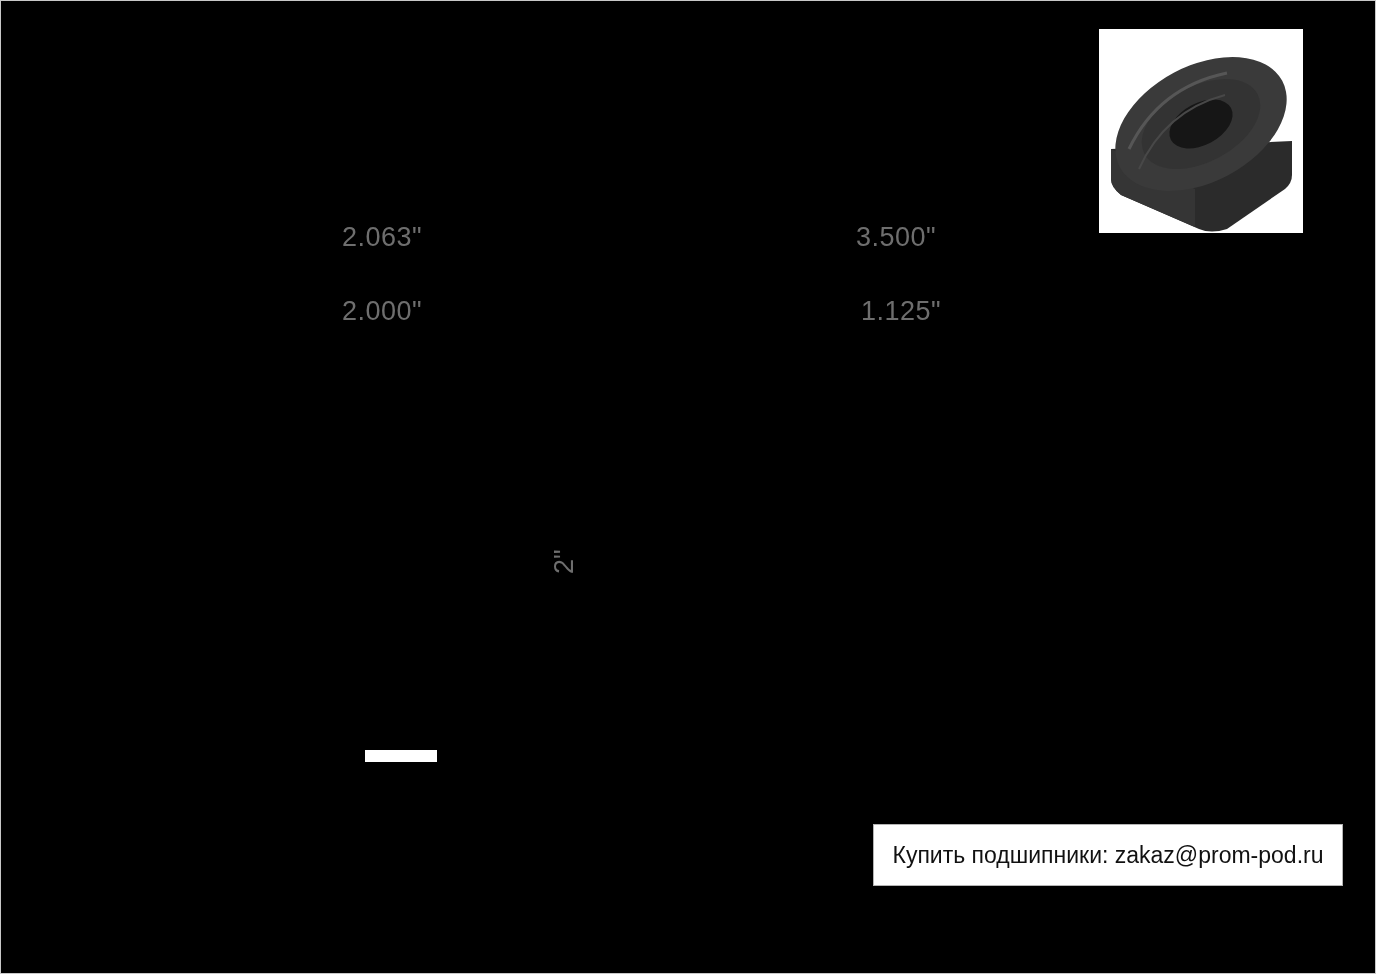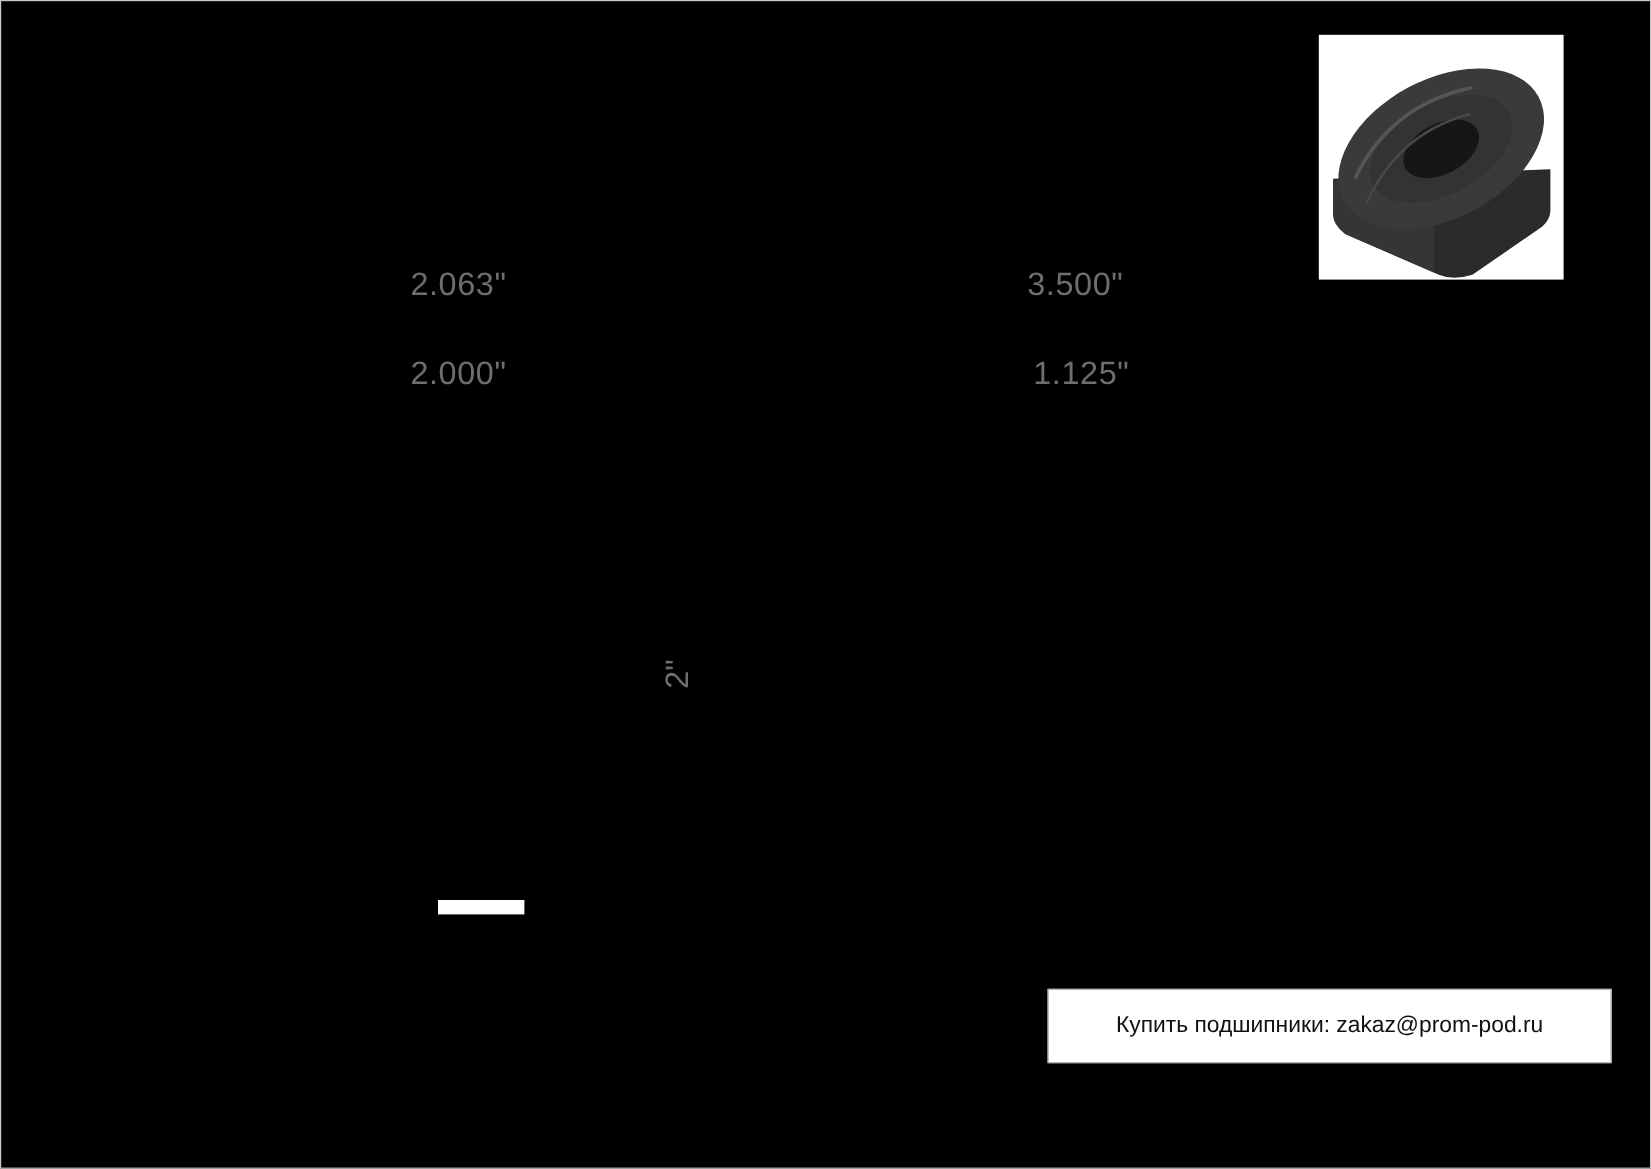--- a/index.html
+++ b/index.html
@@ -79,21 +79,21 @@
     height: 62px;
     background: #ffffff;
     border: 1px solid #b4b4b4;
     box-sizing: border-box;
     display: flex;
     align-items: center;
     justify-content: center;
   }
   .contact-banner .contact-text {
     color: #111111;
-    font-size: 19px;
+    font-size: 23px;
     font-family: "Liberation Sans", sans-serif;
     white-space: nowrap;
   }
 </style>
 </head>
 <body>
 
 <div id="page">
 
   <div class="dim-label dim-1">2.063"</div>

